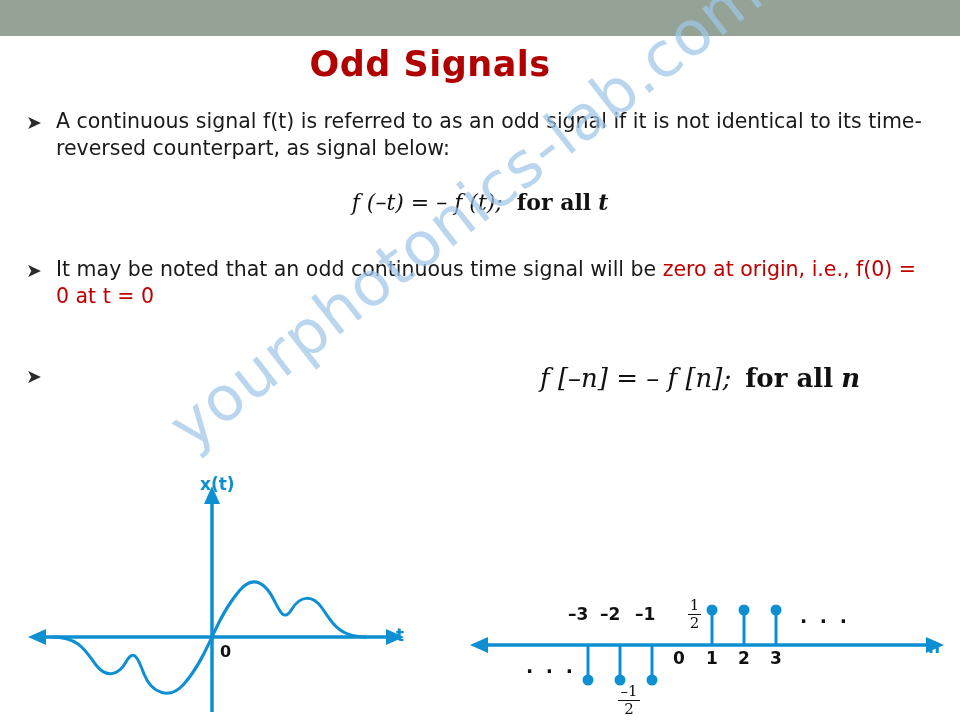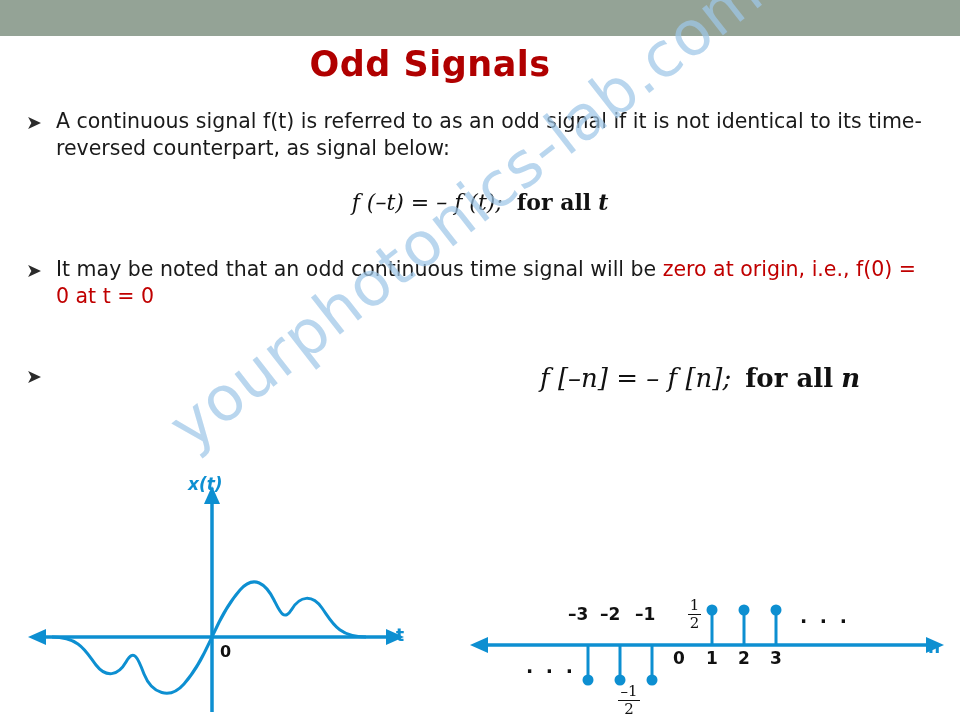--- a/index.html
+++ b/index.html
@@ -208,21 +208,21 @@
                C 86,216 98,214 106,200
                C 114,186 118,196 124,212
                C 132,232 150,238 164,222
                C 178,206 186,188 192,175
                C 198,162 206,144 220,128
                C 234,112 246,122 254,138
                C 260,150 264,160 272,147
                C 280,134 292,132 302,146
                C 312,160 318,175 346,175" fill="none" stroke="#0d8fd1" stroke-width="3"></path>
     </svg>
-    <div class="fig-label" style="left:168px; top:12px;font-style:italic;">x(t)</div>
+    <div class="fig-label" style="left:180px; top:12px;">x(t)</div>
     <div class="fig-label" style="left:376px; top:163px;">t</div>
     <div class="fig-zero" style="left:200px; top:180px;">0</div>
   </div>
 
   <div id="fig-right">
 
     <svg width="495" height="120" viewBox="0 0 495 120" style="position:absolute; left:0px; top:155px;">
 
       <line x1="26" y1="60" x2="468" y2="60" stroke="#0d8fd1" stroke-width="3.5"></line>
       <polygon points="10,60 28,52 28,68" fill="#0d8fd1"></polygon>

